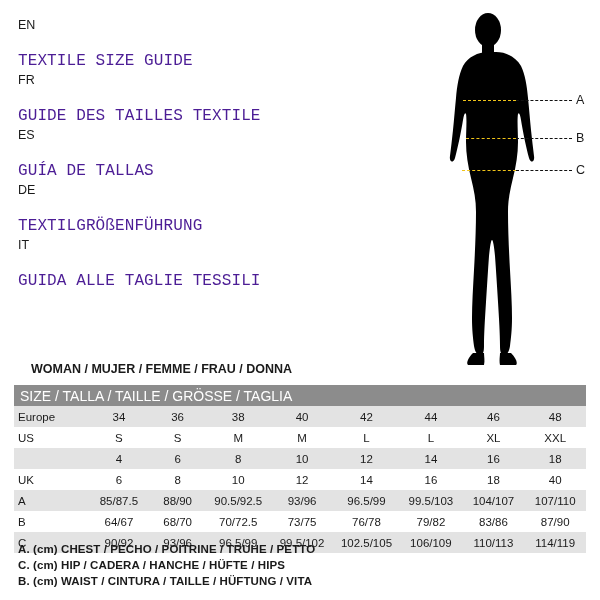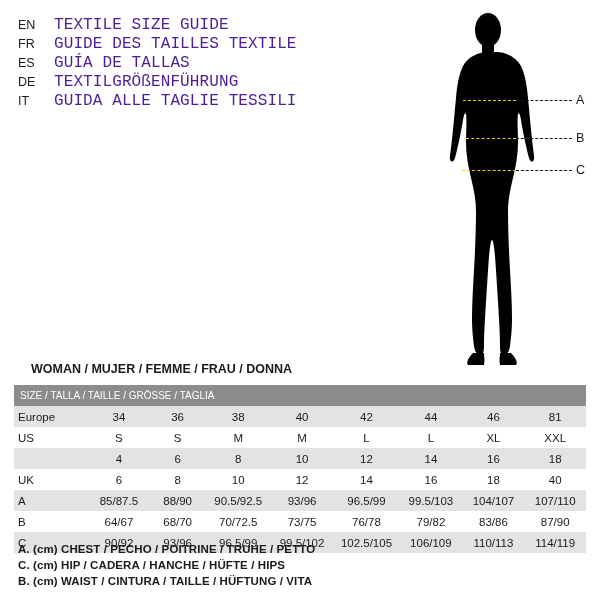--- a/index.html
+++ b/index.html
@@ -26,20 +26,21 @@
     position: absolute;
     left: 18px;
     top: 16px;
     width: 300px;
   }
   .lang-row {
     display: flex;
     align-items: baseline;
     line-height: 18px;
     margin-bottom: 1px;
+    flex-direction: column;
   }
   .lang-code {
     width: 36px;
     flex: 0 0 36px;
     font-size: 12.5px;
     color: #1a1a1a;
   }
   .lang-text {
     font-size: 16px;
     color: #4c1d95;
@@ -93,21 +94,21 @@
   table.size-table td {
     padding: 2px 4px;
     height: 17px;
     color: #1a1a1a;
     white-space: nowrap;
   }
   tr.header-row td {
     background: #8c8c8c;
     color: #ffffff;
     font-weight: normal;
-    font-size: 10px;
+    font-size: 14px;
     padding-left: 6px;
   }
   tr.shade td { background: #e3e3e3; }
   tr.plain td { background: #ffffff; }
   td.rowlabel {
     text-align: left;
     padding-left: 6px;
     width: 86px;
   }
   td.val { text-align: center; width: 62px; }
@@ -228,21 +229,21 @@
       </tr>
       <tr class="shade">
         <td class="rowlabel">Europe</td>
         <td class="val">34</td>
         <td class="val">36</td>
         <td class="val">38</td>
         <td class="val">40</td>
         <td class="val">42</td>
         <td class="val">44</td>
         <td class="val">46</td>
-        <td class="val">81</td>
+        <td class="val">48</td>
       </tr>
       <tr class="plain">
         <td class="rowlabel">US</td>
         <td class="val">S</td>
         <td class="val">S</td>
         <td class="val">M</td>
         <td class="val">M</td>
         <td class="val">L</td>
         <td class="val">L</td>
         <td class="val">XL</td>

